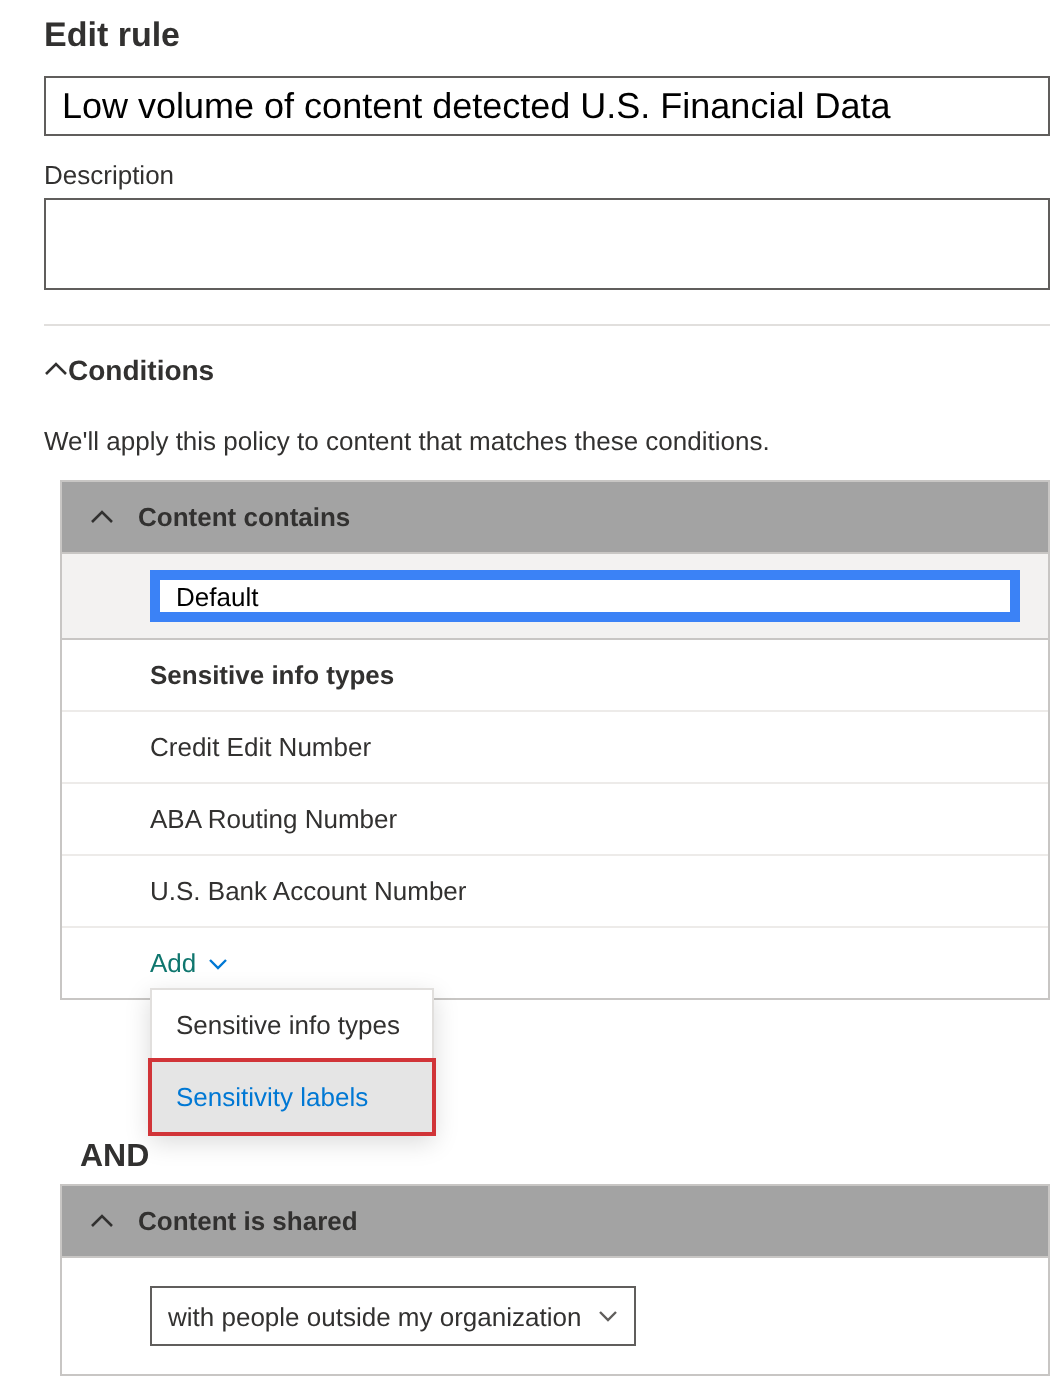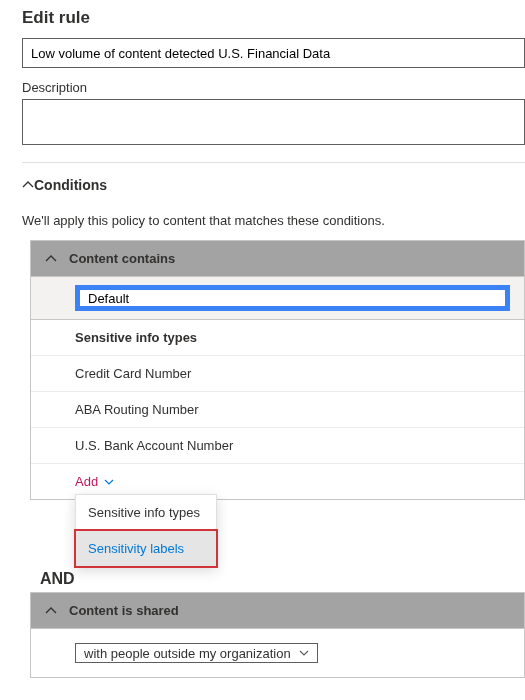--- a/index.html
+++ b/index.html
@@ -12,21 +12,21 @@
       width: 525px;
     }
     .page-title { font-size: 17px; font-weight: 600; margin-bottom: 10px; }
     .field-label { font-size: 13px; margin-bottom: 4px; display: block; }
     .req { color: #d13438; margin-left: 2px; }
     .text-input {
       width: 100%;
       height: 30px;
       border: 1px solid #605e5c;
       padding: 4px 8px;
-      font-size: 13px;
+      font-size: 18px;
       outline: none;
     }
     .field-group { margin-bottom: 12px; }
     .textarea-input {
       width: 100%;
       height: 46px;
       border: 1px solid #605e5c;
       padding: 4px 8px;
       font-size: 13px;
       resize: none;
@@ -68,21 +68,21 @@
     .info-row {
       padding: 10px 14px 10px 44px;
       border-bottom: 1px solid #edebe9;
       font-size: 13px;
     }
     .add-row {
       padding: 10px 14px 10px 44px;
       position: relative;
     }
     .add-link {
-      color: #be185d;
+      color: #0f766e;
       display: inline-flex;
       align-items: center;
       gap: 6px;
       cursor: pointer;
       font-size: 13px;
     }
     .add-link .small-chev { width: 10px; height: 10px; display:inline-flex; }
     .dropdown-menu {
       position: absolute;
       top: 30px;
@@ -112,21 +112,21 @@
 
     .and-label {
       margin: 70px 0 4px 18px;
       font-size: 16px;
       font-weight: 600;
     }
 
     .shared-body { padding: 14px 14px 14px 44px; }
     .select-box {
       border: 1px solid #605e5c;
-      height: 20px;
+      height: 30px;
       display: inline-flex;
       align-items: center;
       padding: 0 8px;
       gap: 8px;
       cursor: pointer;
       font-size: 13px;
     }
   </style>
 </head>
 <body>
@@ -160,21 +160,21 @@
       <svg viewBox="0 0 12 12" width="12" height="12">
           <path d="M1 8 L6 3 L11 8" fill="none" stroke="#323130" stroke-width="1.3"></path>
         </svg>
     </span>
     <span class="condition-header-label">Content contains</span>
   </div>
   <div class="default-row">
     <input type="text" class="default-input" value="Default" style="">
   </div>
   <div class="sub-header">Sensitive info types</div>
-  <div class="info-row">Credit Card Number</div>
+  <div class="info-row">Credit Edit Number</div>
   <div class="info-row">ABA Routing Number</div>
   <div class="info-row">U.S. Bank Account Number</div>
   <div class="add-row">
     <span class="add-link">
       <span>Add</span>
       <span class="small-chev">
         <svg viewBox="0 0 10 10" width="10" height="10">
             <path d="M1 3 L5 7 L9 3" fill="none" stroke="#0078d4" stroke-width="1.2"></path>
           </svg>
       </span>

